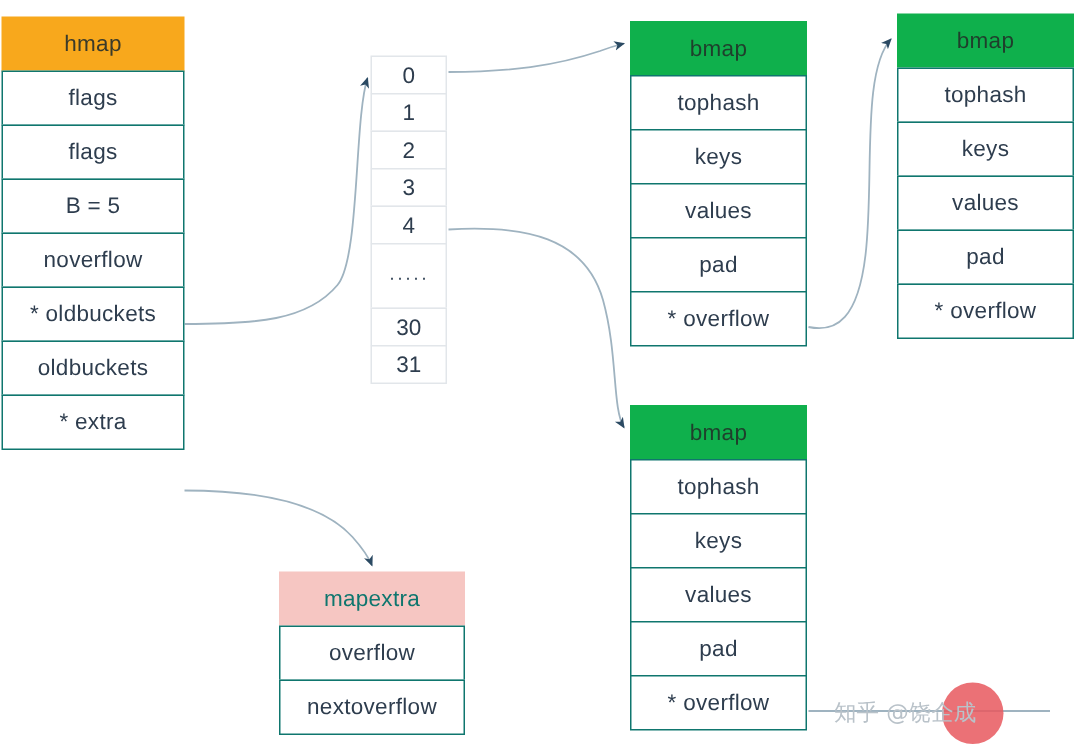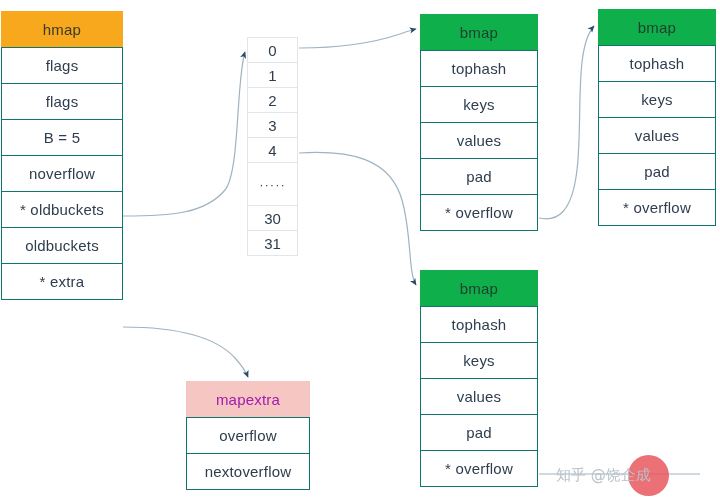--- a/index.html
+++ b/index.html
@@ -48,21 +48,21 @@
     margin-top: -1px;
     white-space: nowrap;
   }
   .row:first-child { margin-top: 0; }
   .row.header {
     border-color: transparent;
     font-size: 15px;
   }
   .row.header.orange { background: #F8A81C; color: #3b3b2a; }
   .row.header.green  { background: #0FB04C; color: #1f3f2c; }
-  .row.header.pink   { background: #F6C6C2; color: #a21caf; }
+  .row.header.pink   { background: #F6C6C2; color: #0f766e; }
 
   
   #hmap-struct { left: 1px; top: 11px; width: 122px; }
   #hmap-struct .row { height: 37px; }
 
   
   #bmap-array-label {
     position: absolute;
     z-index: 2;
     left: 238px;

